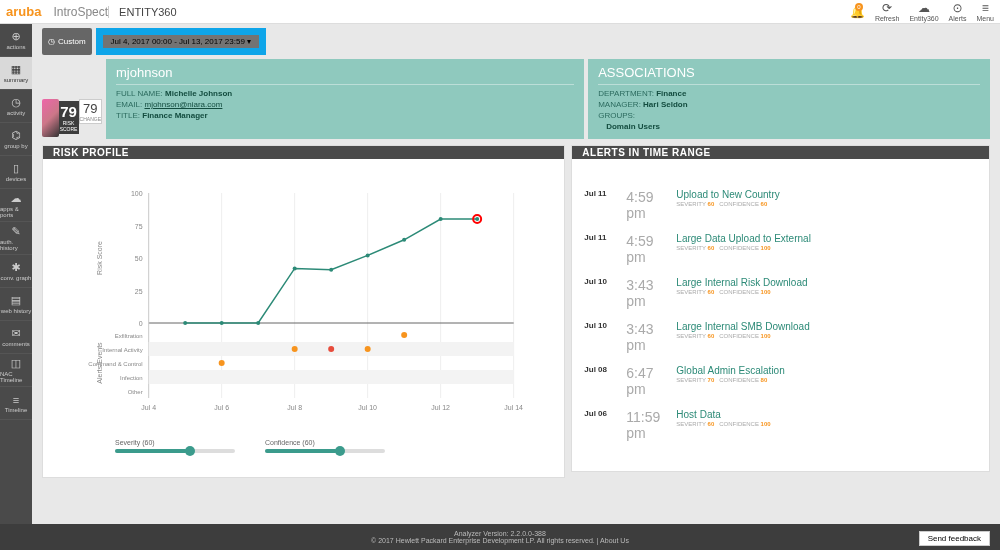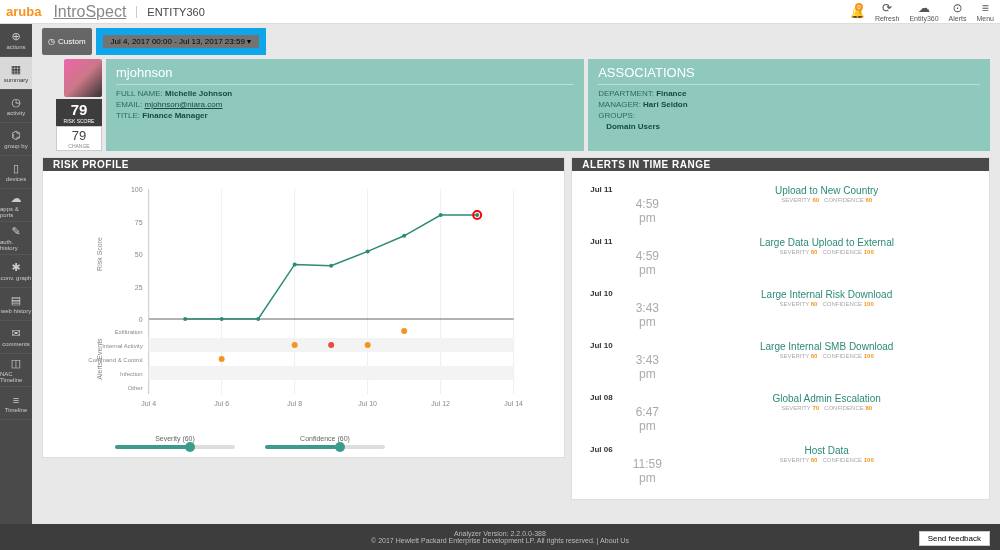--- a/index.html
+++ b/index.html
@@ -1,20 +1,20 @@
 <!DOCTYPE html>
 <html><head>
 <meta charset="utf-8">
 <style>
 * { box-sizing: border-box; margin: 0; padding: 0; font-family: Arial, sans-serif; }
 body { background: #fff; width: 1000px; height: 550px; overflow: hidden; font-size: 10px; }
 
 .topbar { height: 24px; border-bottom: 1px solid #ddd; display: flex; align-items: center; padding: 0 6px; }
 .brand { color: #f7941e; font-weight: bold; font-size: 13px; margin-right: 12px; }
-.brand-sub { color: #888; font-size: 16px; margin-right: 10px; text-decoration: underline; }
+.brand-sub { color: #888; font-size: 12px; margin-right: 0; }
 .app-name { font-size: 11px; color: #444; border-left: 1px solid #ccc; padding-left: 10px; }
 .topbar-right { margin-left: auto; display: flex; gap: 10px; align-items: center; }
 .top-icon { display: flex; flex-direction: column; align-items: center; font-size: 7px; color: #555; cursor: pointer; position: relative; }
 .top-icon .glyph { font-size: 12px; }
 .notif-badge { position: absolute; top: -2px; right: 2px; width: 8px; height: 8px; background: #f7941e; border-radius: 50%; color: #fff; font-size: 6px; line-height: 8px; text-align: center; }
 
 .main { display: flex; height: 500px; }
 .sidebar { width: 32px; background: #4a4a4a; display: flex; flex-direction: column; }
 .side-item { height: 33px; display: flex; flex-direction: column; align-items: center; justify-content: center; color: #ccc; font-size: 6px; cursor: pointer; border-bottom: 1px solid #555; }
 .side-item.active { background: #d9d9d9; color: #333; }
@@ -23,54 +23,54 @@
 .content { flex: 1; background: #e8e8e8; padding: 4px 10px; overflow: hidden; }
 .timerange { display: flex; gap: 4px; margin-bottom: 4px; }
 .tr-btn { background: #666; color: #fff; font-size: 8px; padding: 2px 6px; border-radius: 2px; display: inline-flex; align-items: center; gap: 3px; }
 .tr-range { background: #737373; border: 7px solid #0ea5e9; font-size: 8px; padding: 2px 8px; }
 
 .cols { display: flex; gap: 6px; }
 .left-col { flex: 1.25; }
 .right-col { flex: 1; }
 
 .profile-row { display: flex; gap: 4px; margin-bottom: 6px; }
-.avatar-box { width: 60px; display: flex; flex-direction: column; align-items: flex-end; }
+.avatar-box { width: 60px; display: flex; align-items: flex-start; margin-top: 40px; }
 .avatar { width: 38px; height: 38px; background: linear-gradient(135deg,#e6a 0%,#c78 50%,#333 100%); border-radius: 2px; }
 .risk-box { background: #3d3d3d; color: #fff; width: 46px; text-align: center; padding: 2px 0; margin-top: 2px; }
 .risk-big { font-size: 15px; font-weight: bold; }
 .risk-lbl { font-size: 5px; }
 .change-box { background: #fff; border: 1px solid #ccc; width: 46px; text-align: center; padding: 1px 0; }
 .change-big { font-size: 13px; color: #444; }
 .change-lbl { font-size: 5px; color: #888; }
 
 .info-card { background: #8fc9be; padding: 6px 10px; flex: 1; }
 .info-card h3 { color: #fff; font-size: 13px; font-weight: normal; margin-bottom: 4px; }
 .info-card hr { border: none; border-top: 1px solid rgba(255,255,255,0.4); margin-bottom: 4px; }
 .info-card .row { font-size: 8px; color: #2c6b5f; margin-bottom: 2px; }
 .info-card .row b { color: #134c3f; }
 .info-card a { color: #134c3f; text-decoration: underline; }
 
 .panel { background: #fff; border: 1px solid #ddd; }
 .panel-head { background: #4a4a4a; color: #fff; font-size: 10px; font-weight: bold; padding: 1px 10px; letter-spacing: 0.5px; }
-.panel-body { padding: 8px 12px; text-align: center; }
+.panel-body { padding: 24px 12px; }
 
 .chart-wrap { position: relative; height: 250px; }
 .chart-svg { width: 100%; height: 100%; }
 .axis-label { font-size: 7px; fill: #888; }
 .cat-label { font-size: 6px; fill: #888; }
 .grid-v { stroke: #eee; stroke-width: 1; }
 .sliders { display: flex; gap: 30px; margin-top: 6px; padding-left: 60px; }
 .slider { display: flex; flex-direction: column; font-size: 7px; color: #666; width: 120px; }
 .slider-track { height: 4px; background: #ddd; border-radius: 2px; position: relative; margin-top: 3px; }
 .slider-fill { height: 4px; background: #3b9b8c; border-radius: 2px; }
 .slider-knob { width: 10px; height: 10px; background: #3b9b8c; border-radius: 50%; position: absolute; top: -3px; }
 
 .alert-item { display: flex; padding: 6px 0; border-bottom: 0; gap: 8px; }
 .alert-date { width: 34px; font-size: 8px; color: #333; font-weight: bold; }
-.alert-time { width: 42px; font-size: 12px; color: #aaa; margin-top: 12px; }
+.alert-time { width: 42px; font-size: 14px; color: #aaa; }
 .alert-body { flex: 1; }
 .alert-title { color: #2c8a77; font-size: 10px; }
 .alert-meta { font-size: 6px; color: #aaa; margin-top: 1px; }
 .alert-meta .sev, .alert-meta .conf { color: #f7941e; font-weight: bold; }
 
 .footer { background: #3d3d3d; height: 26px; color: #bbb; font-size: 7px; display: flex; align-items: center; justify-content: center; position: relative; }
 .footer .center { text-align: center; }
 .send-fb { position: absolute; right: 10px; bottom: 4px; background: #fff; border: 1px solid #ccc; font-size: 8px; padding: 2px 8px; }
 </style>
 </head>

